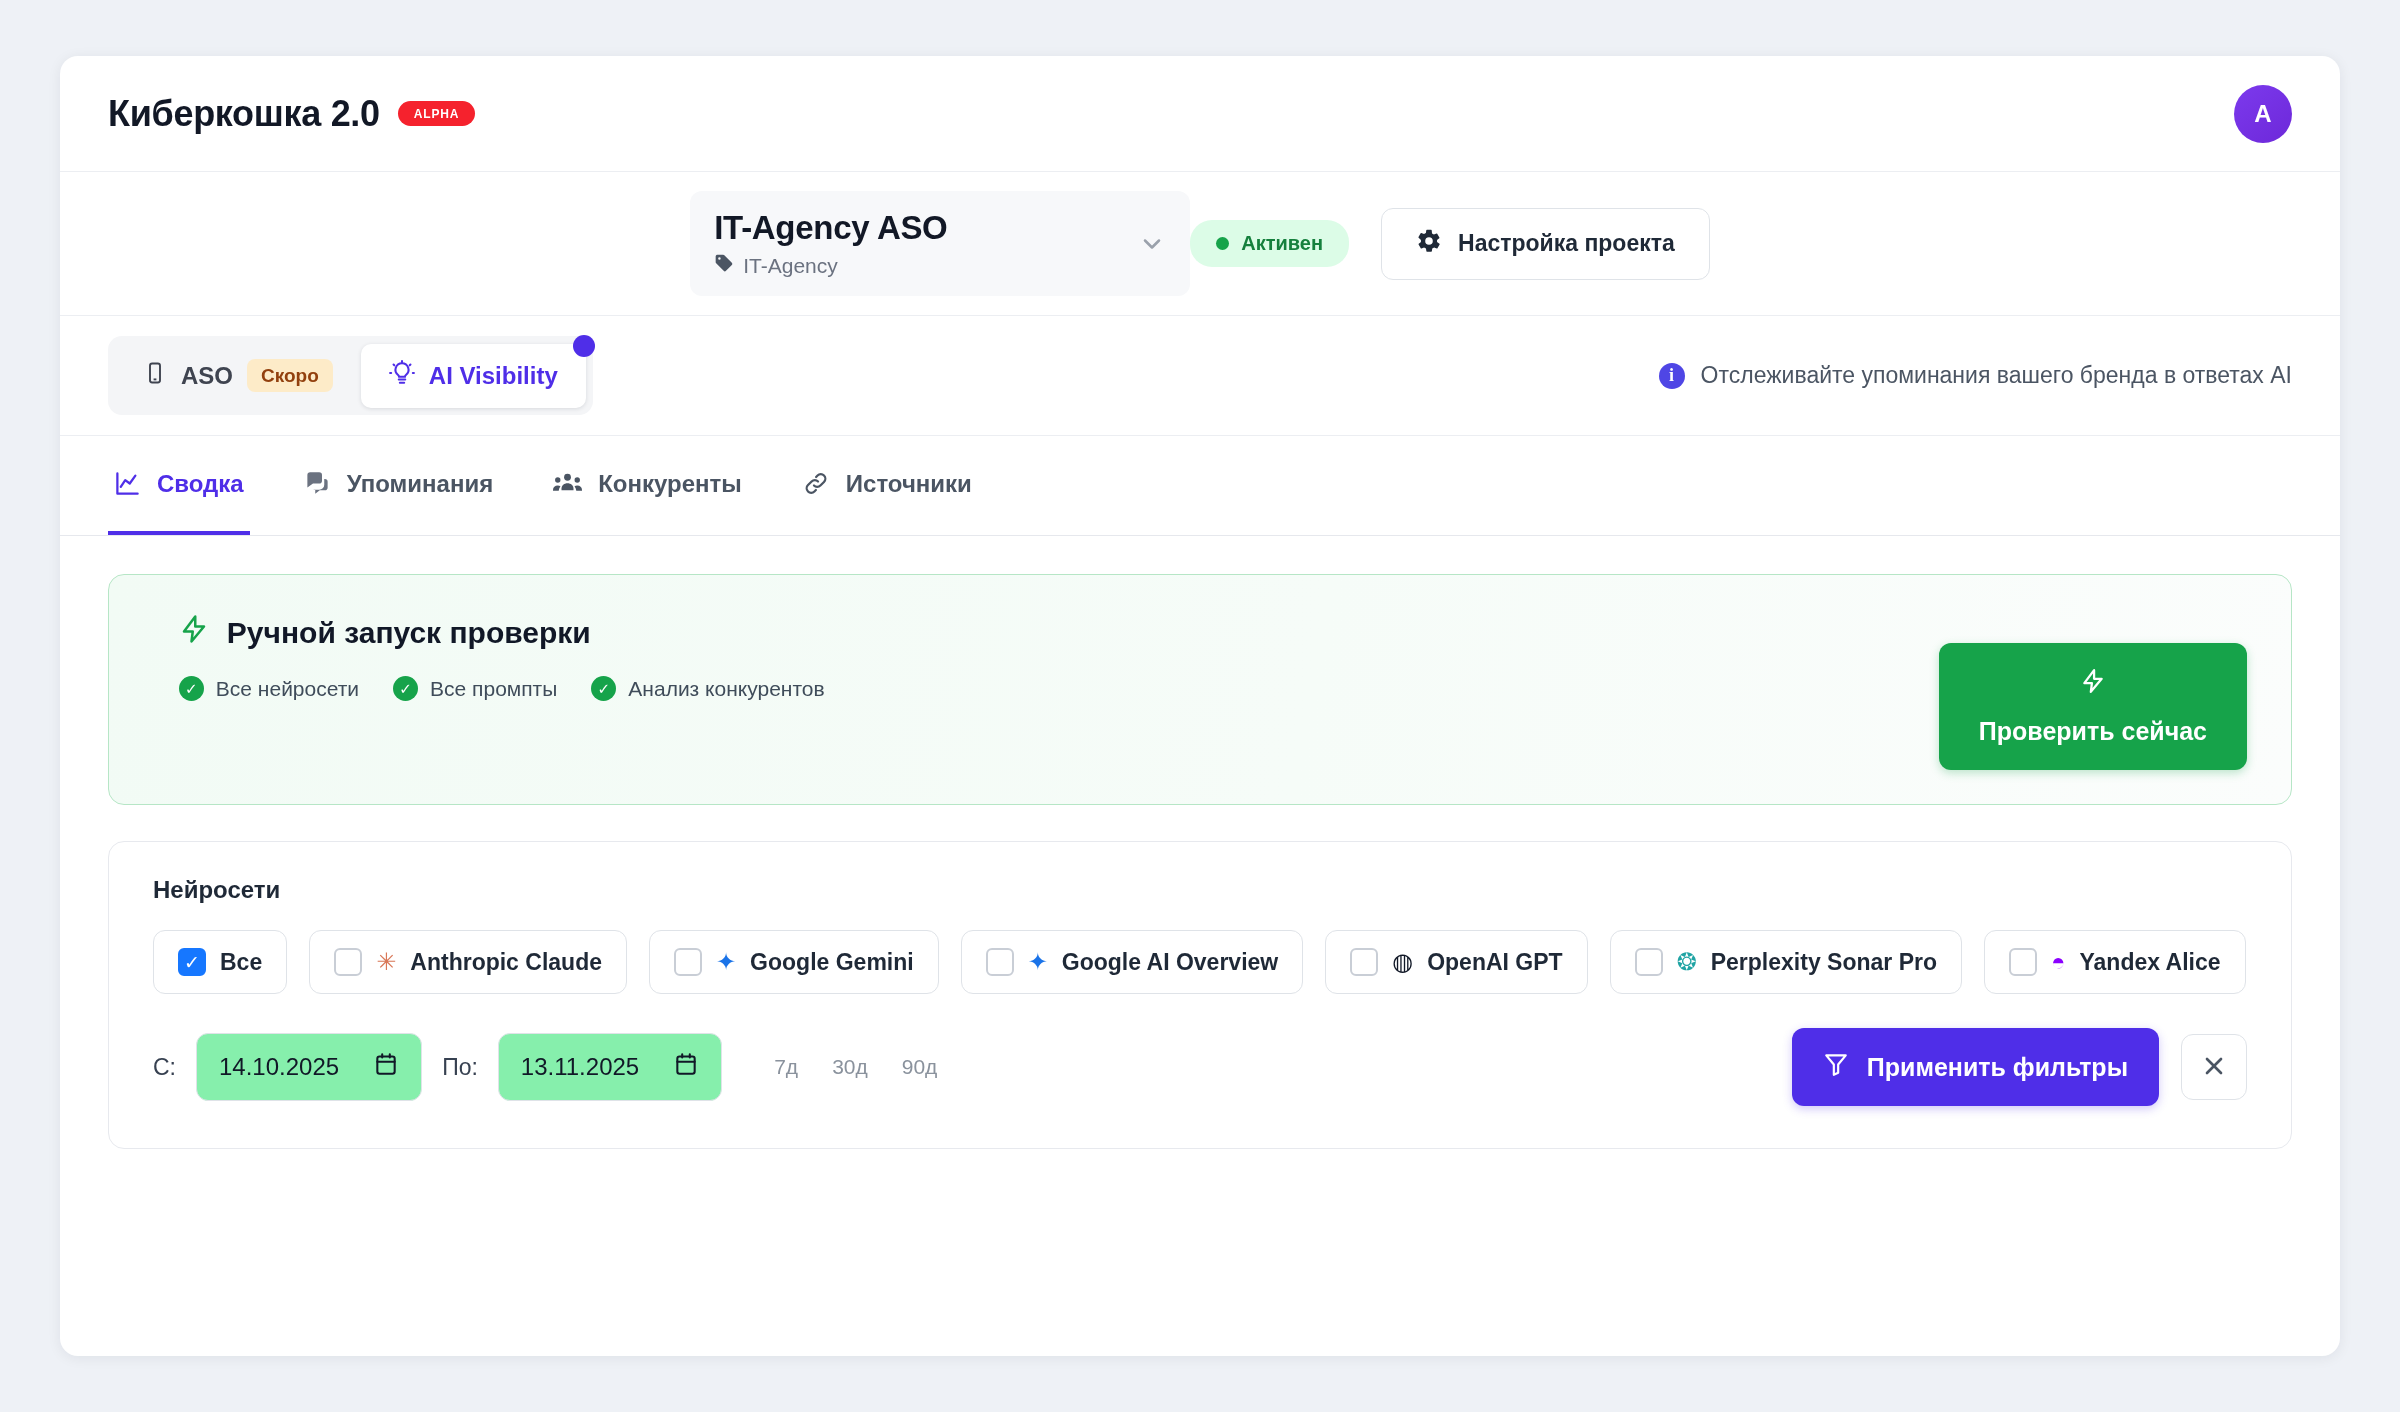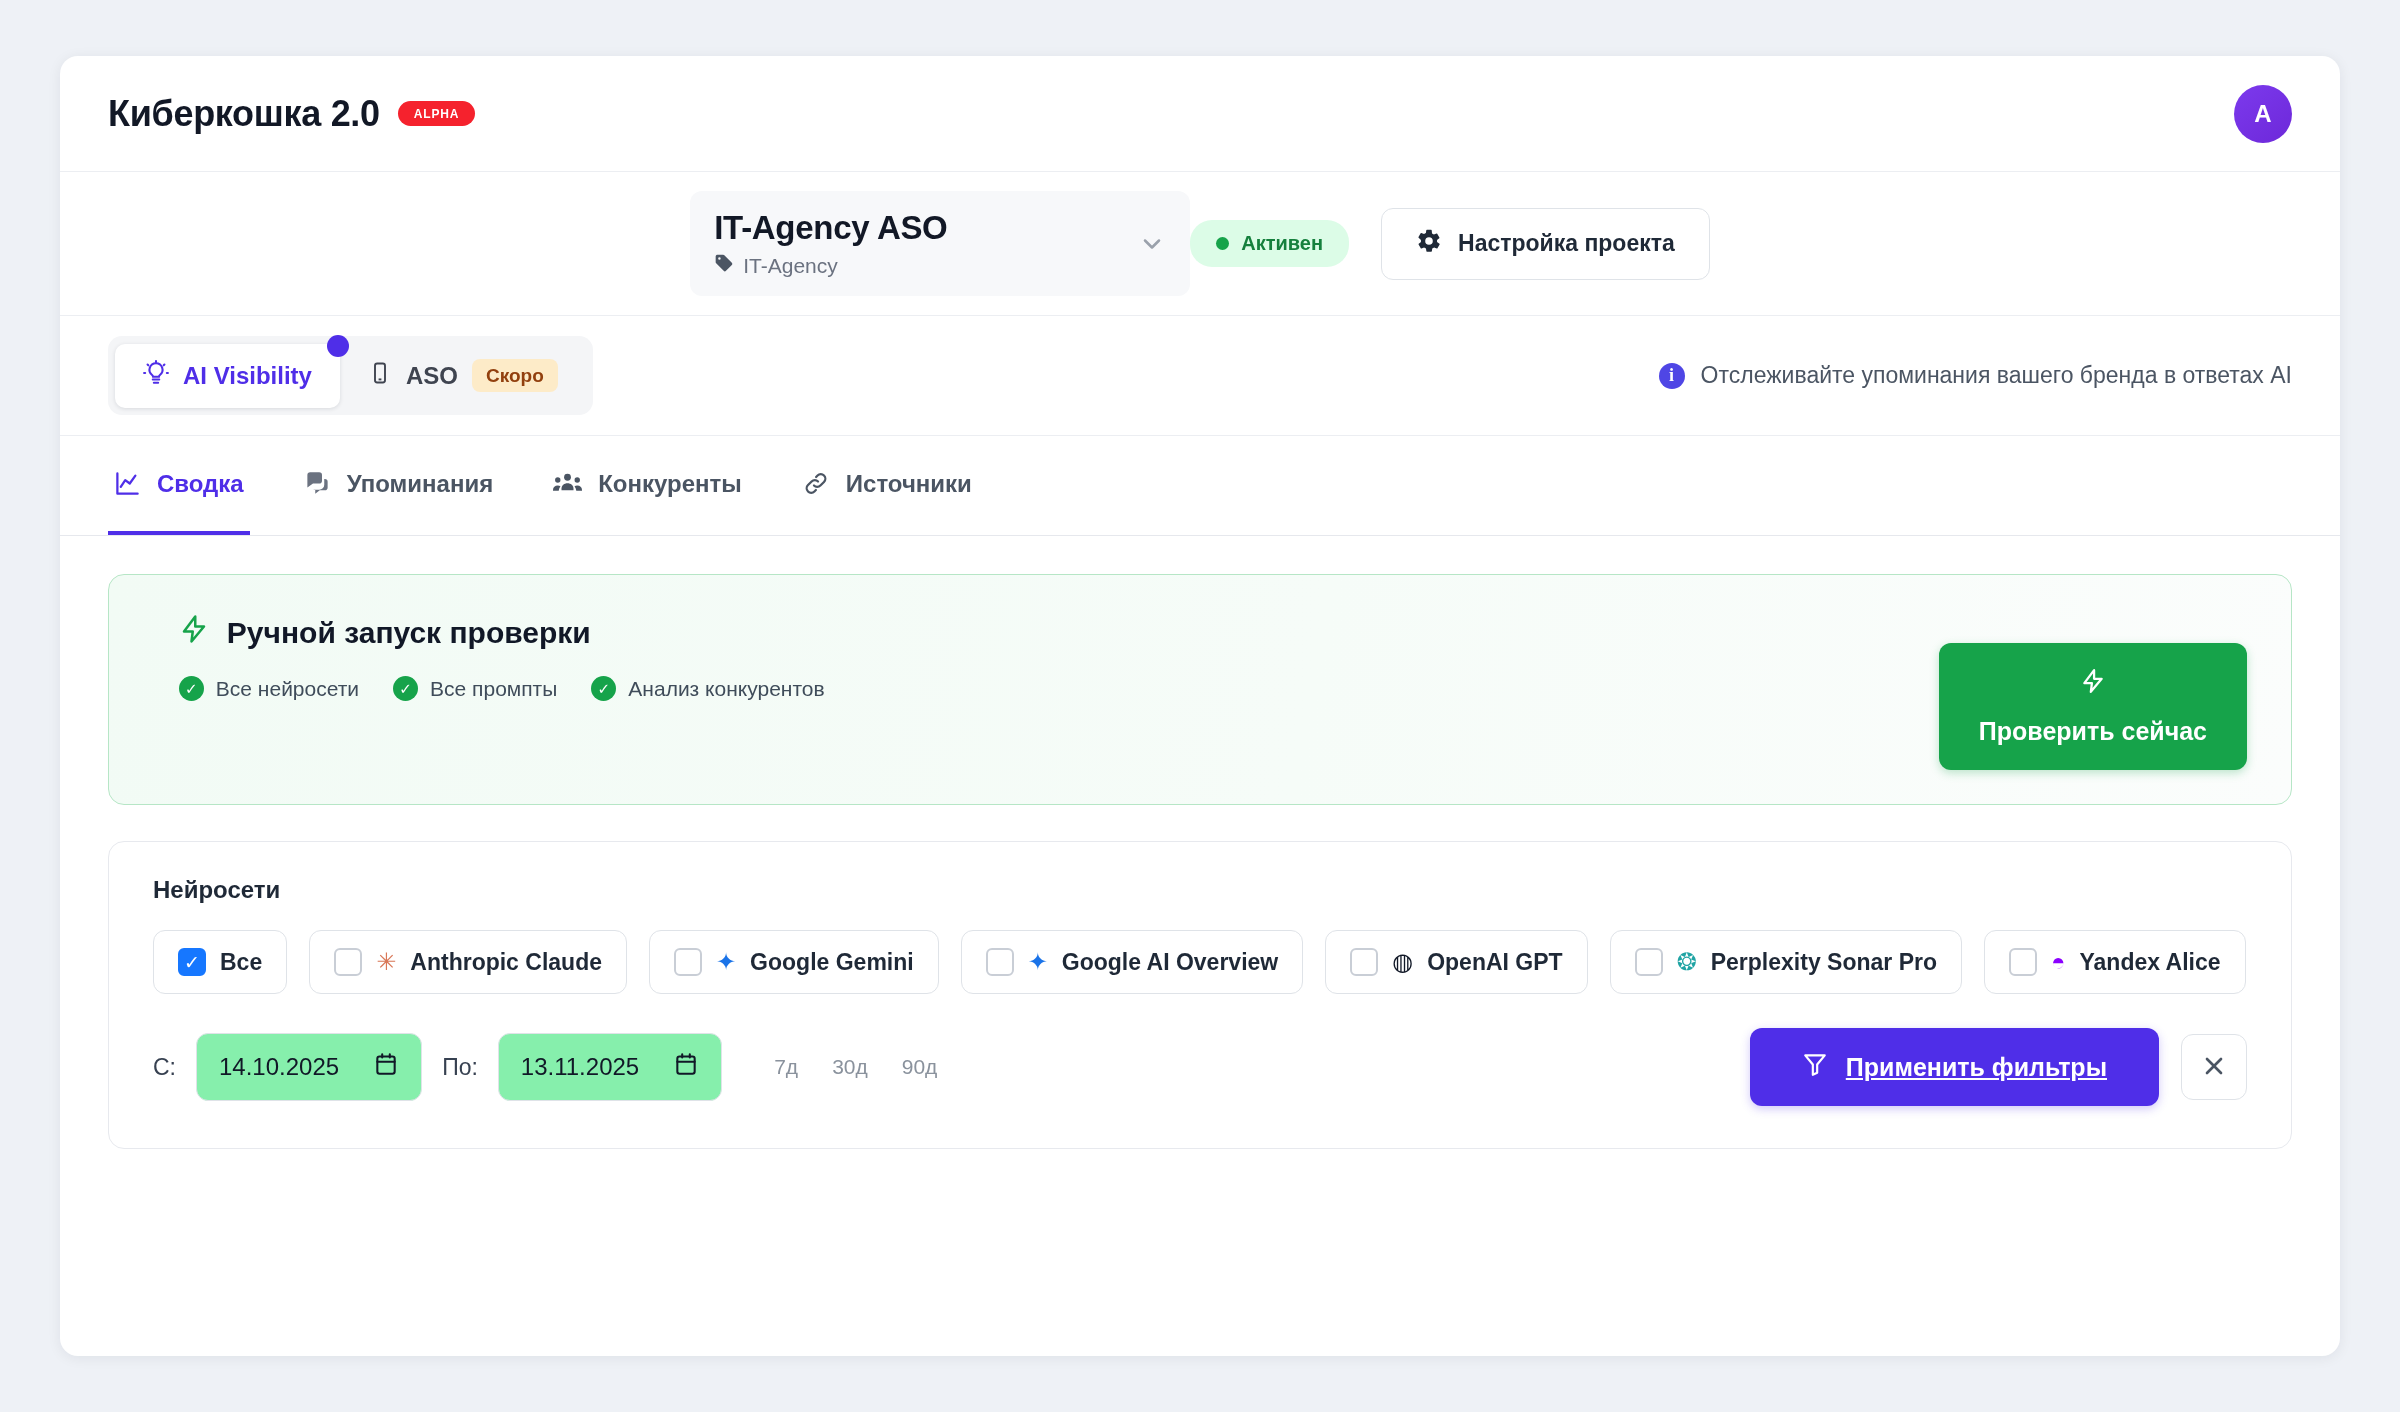--- a/index.html
+++ b/index.html
@@ -339,26 +339,25 @@
   }
   .quick-ranges { display: flex; align-items: center; gap: 34px; margin-left: 32px; }
   .quick { font-size: 21px; color: #8a929d; cursor: pointer; }
   .right-actions { display: flex; align-items: center; gap: 22px; }
   .btn-purple {
     display: flex; align-items: center; gap: 18px;
     background: #4f2ee8;
     color: #fff;
     border: none;
     border-radius: 12px;
-    padding: 23px 52px;
+    padding: 23px 31px;
     font-size: 25px;
     font-weight: 700;
     cursor: pointer;
     box-shadow: 0 3px 10px rgba(79,46,232,.26);
-    text-decoration: underline;
   }
   .btn-icon {
     width: 66px; height: 66px;
     border: 1px solid #dfe3e8;
     border-radius: 12px;
     background: #fff;
     display: flex; align-items: center; justify-content: center;
     cursor: pointer;
     color: #4b5563;
   }
@@ -408,40 +407,40 @@
                 <path d="M19.4 13a7.6 7.6 0 000-2l2.1-1.6a.5.5 0 00.1-.6l-2-3.5a.5.5 0 00-.6-.2l-2.5 1a7.3 7.3 0 00-1.7-1L14.5 2a.5.5 0 00-.5-.4h-4a.5.5 0 00-.5.4l-.4 2.6a7.3 7.3 0 00-1.7 1l-2.5-1a.5.5 0 00-.6.2l-2 3.5a.5.5 0 00.1.6L4.6 11a7.6 7.6 0 000 2l-2.1 1.6a.5.5 0 00-.1.6l2 3.5a.5.5 0 00.6.2l2.5-1a7.3 7.3 0 001.7 1l.4 2.6a.5.5 0 00.5.4h4a.5.5 0 00.5-.4l.4-2.6a7.3 7.3 0 001.7-1l2.5 1a.5.5 0 00.6-.2l2-3.5a.5.5 0 00-.1-.6zM12 15.5A3.5 3.5 0 1115.5 12 3.5 3.5 0 0112 15.5z"></path>
               </svg>
           </span>
           <span>Настройка проекта</span>
         </button>
       </div>
     </div>
 
     <div class="mode-row">
       <div class="segmented">
+        <div class="seg">
+          <span>
+            <svg width="24" height="24" viewBox="0 0 24 24" fill="none" stroke="#3f4450" stroke-width="1.9" stroke-linejoin="round">
+                <rect x="7" y="2.5" width="10" height="19" rx="2.2"></rect>
+                <line x1="10.6" y1="18.4" x2="13.4" y2="18.4"></line>
+              </svg>
+          </span>
+          <span>ASO</span>
+          <span class="soon-badge">Скоро</span>
+        </div>
         <div class="seg active">
           <span class="seg-dot"></span>
           <span>
             <svg width="26" height="26" viewBox="0 0 24 24" fill="none" stroke="#4f2ee8" stroke-width="1.9" stroke-linecap="round">
                 <path d="M9 18h6M10 21h4"></path>
                 <path d="M12 3a6 6 0 00-3.6 10.8c.5.4.8 1 .9 1.7h5.4c.1-.7.4-1.3.9-1.7A6 6 0 0012 3z"></path>
                 <path d="M12 1v1M4.2 4.2l.7.7M1 12h1M22 12h1M19.1 4.9l.7-.7"></path>
               </svg>
           </span>
           <span>AI Visibility</span>
-        </div>
-        <div class="seg">
-          <span>
-            <svg width="24" height="24" viewBox="0 0 24 24" fill="none" stroke="#3f4450" stroke-width="1.9" stroke-linejoin="round">
-                <rect x="7" y="2.5" width="10" height="19" rx="2.2"></rect>
-                <line x1="10.6" y1="18.4" x2="13.4" y2="18.4"></line>
-              </svg>
-          </span>
-          <span>ASO</span>
-          <span class="soon-badge">Скоро</span>
         </div>
       </div>
 
       <div class="hint">
         <span class="info-icon">i</span>
         <span>Отслеживайте упоминания вашего бренда в ответах AI</span>
       </div>
     </div>
 
     <div class="tabs">

